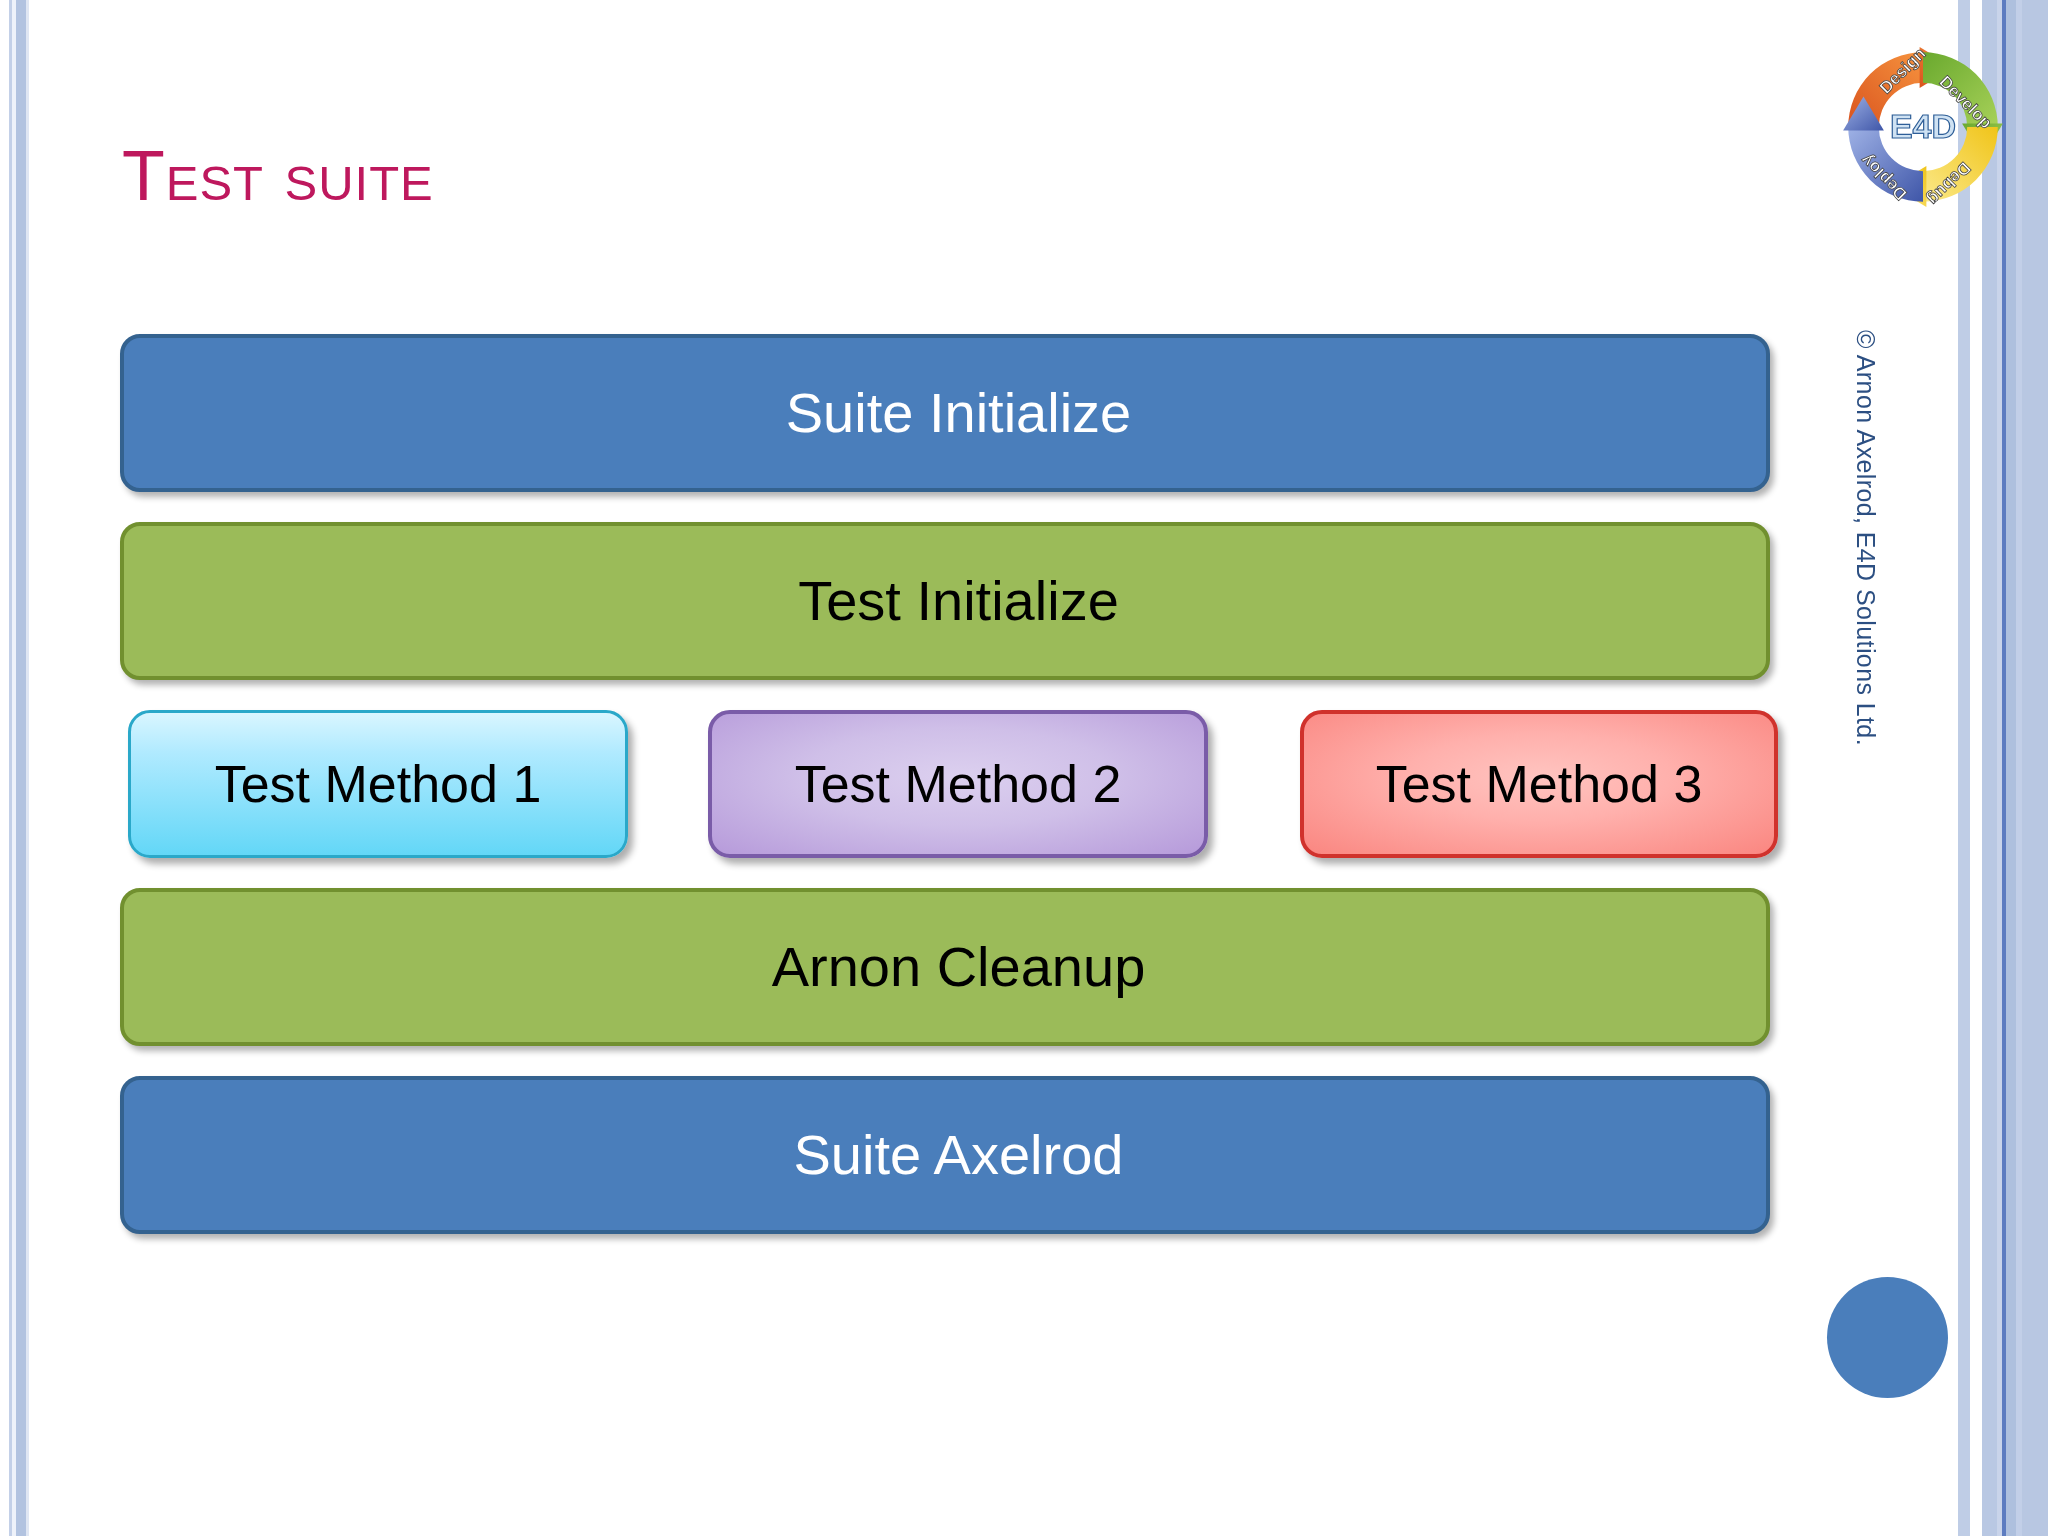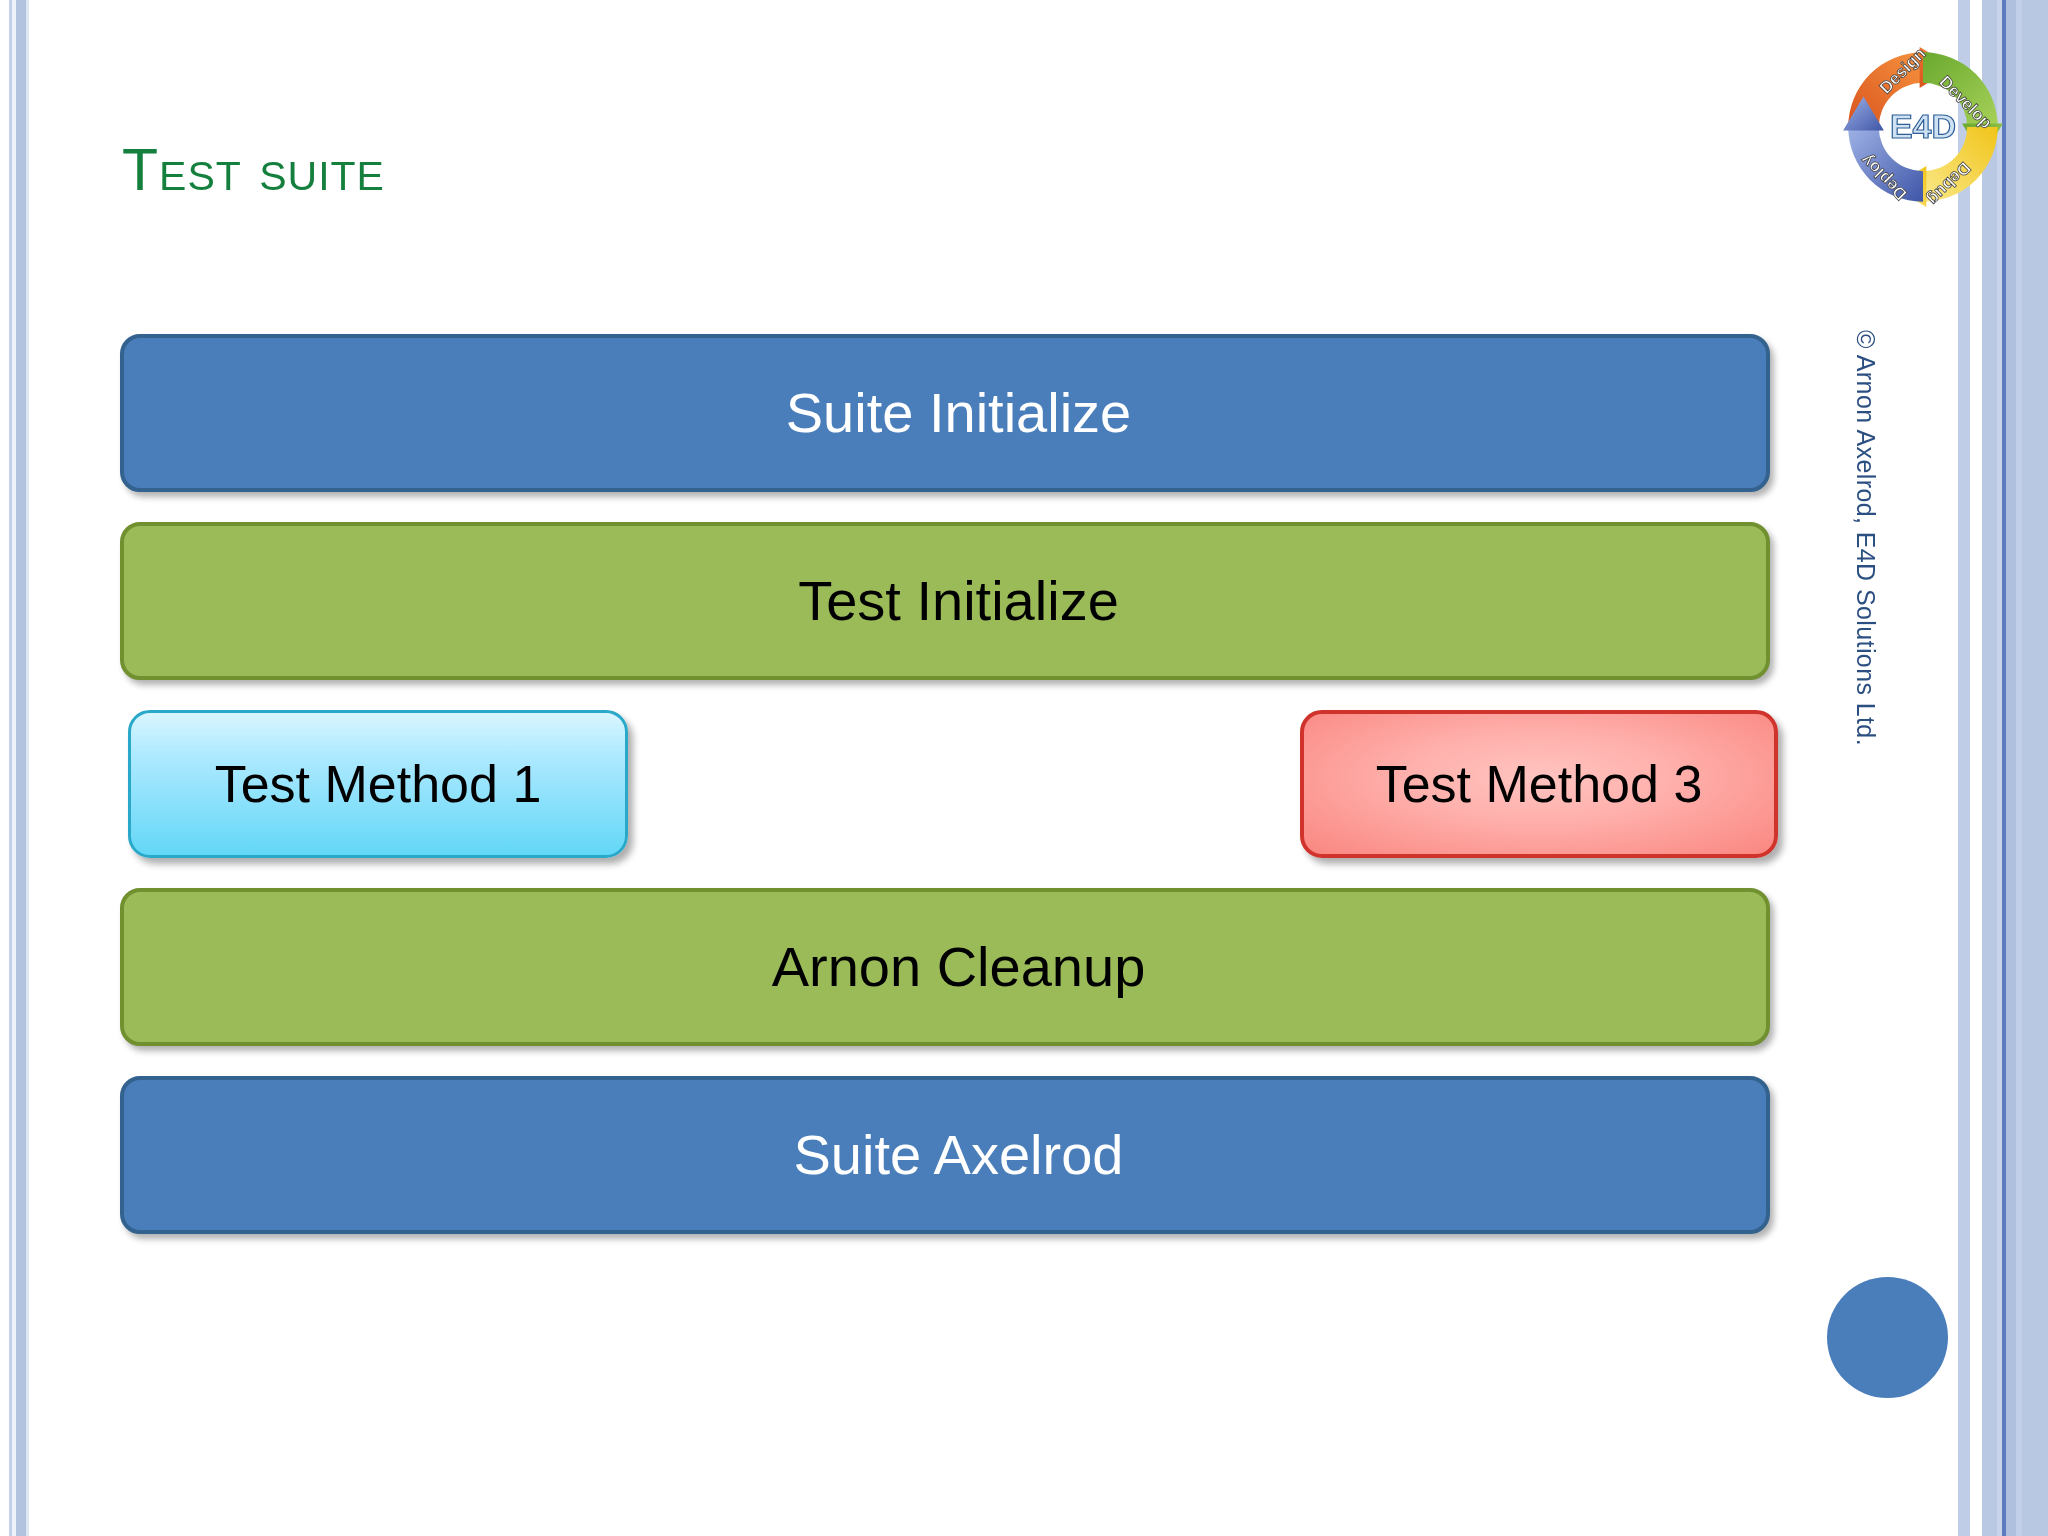--- a/index.html
+++ b/index.html
@@ -43,22 +43,22 @@
   .rb5 { left: 2002px; width: 4px;  background: #5d7cc0; }
   .rb6 { left: 2006px; width: 10px; background: #aec0de; }
   .rb7 { left: 2016px; width: 6px;  background: #c2cfe8; }
   .rb8 { left: 2022px; width: 26px; background: #b8c7e2; }
 
   
   .title {
     position: absolute;
     left: 122px;
     top: 136px;
-    color: #15803d;
-    font-size: 59px;
+    color: #be185d;
+    font-size: 70px;
     font-variant: small-caps;
     font-weight: normal;
     letter-spacing: 1px;
     white-space: nowrap;
   }
 
   
   .logo {
     position: absolute;
     left: 1838px;
@@ -262,20 +262,23 @@
     <div class="spacer-sm"></div>
 
     <div class="bar wide green">
       <span class="bar-label">Test Initialize</span>
     </div>
 
     <div class="method-row">
       <div class="method cyan">
         <span class="bar-label">Test Method 1</span>
       </div>
+      <div class="method purple">
+        <span class="bar-label">Test Method 2</span>
+      </div>
       <div class="method red">
         <span class="bar-label">Test Method 3</span>
       </div>
     </div>
 
     <div class="bar wide green">
       <span class="bar-label">Arnon Cleanup</span>
     </div>
 
     <div class="spacer-sm"></div>

